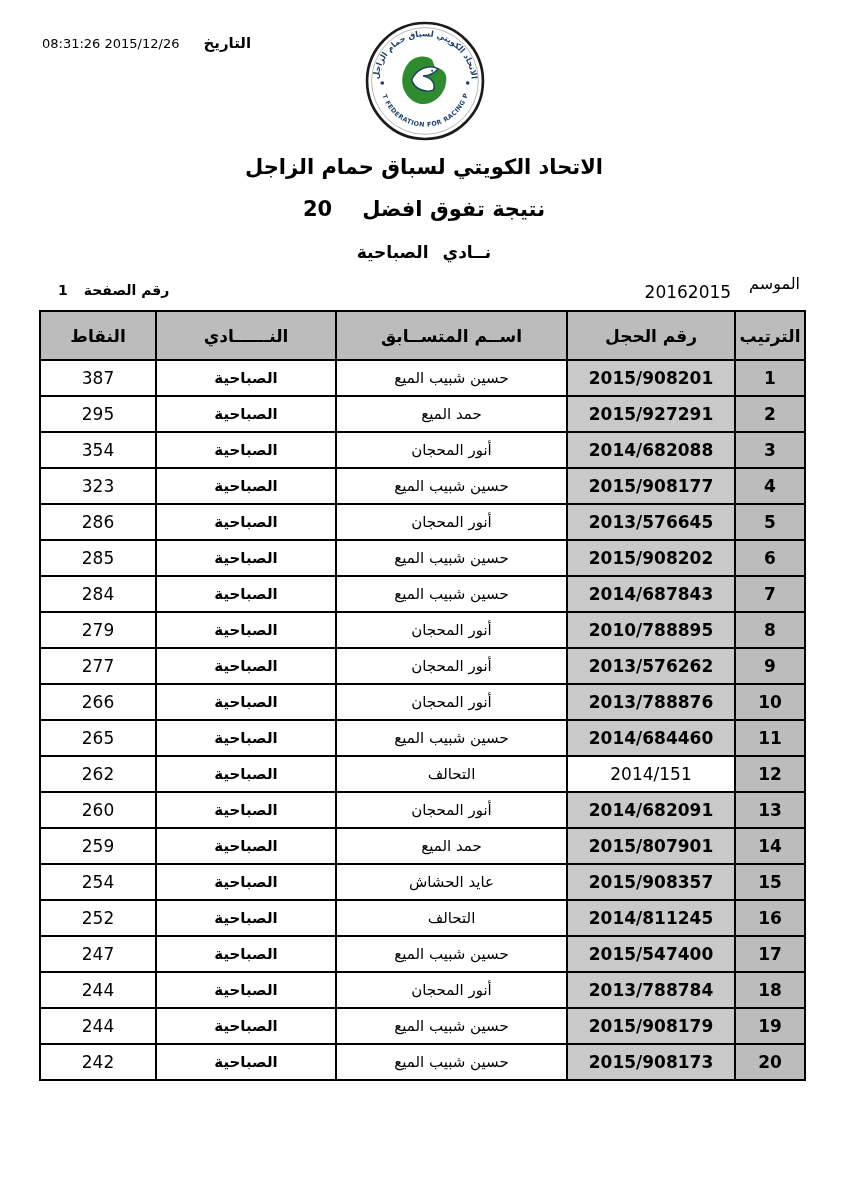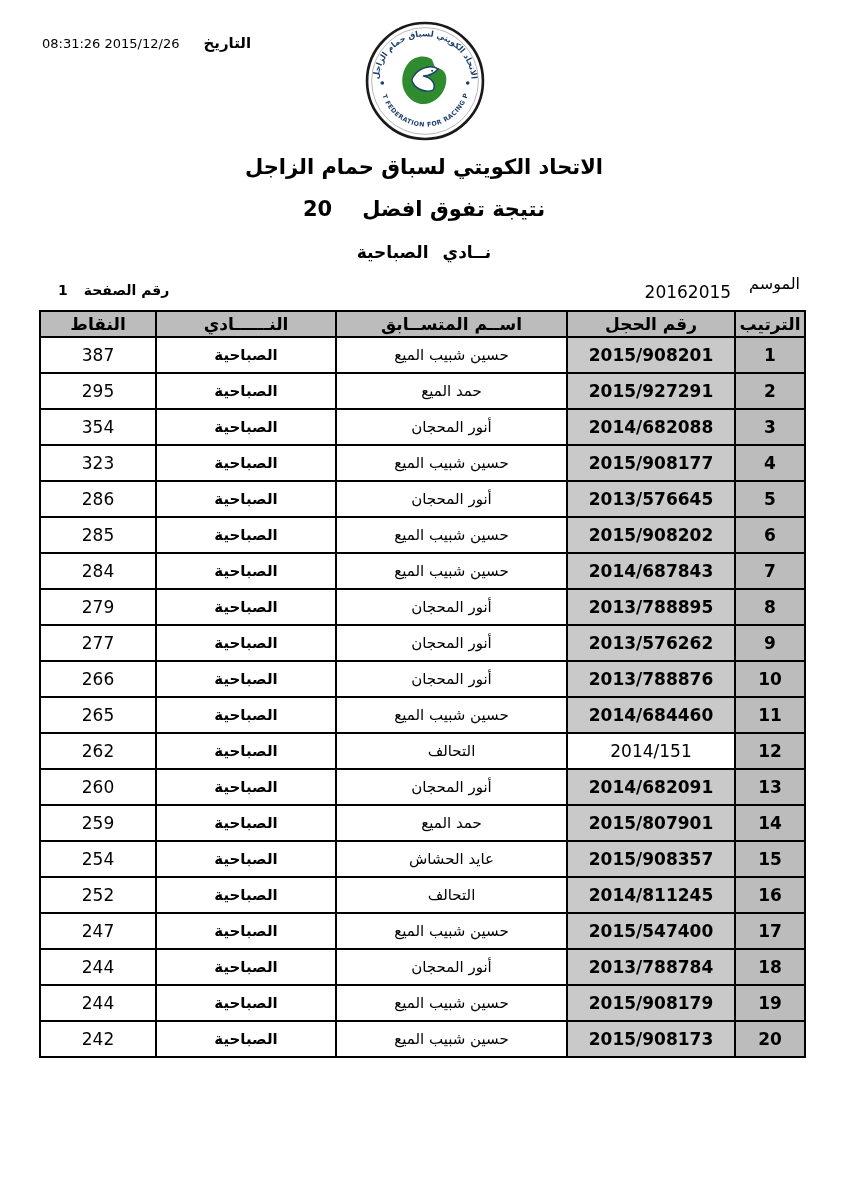--- a/index.html
+++ b/index.html
@@ -80,21 +80,21 @@
     border: 2px solid #000;
     text-align: center;
     vertical-align: middle;
     overflow: hidden;
     padding: 0 2px;
   }
   .results th {
     background: #bcbcbc;
     font-size: 17px;
     font-weight: bold;
-    height: 26px;
+    height: 49px;
   }
   .results td { height: 36px; }
   td.cell-rank   { background: #bcbcbc; font-weight: bold; font-size: 17px; }
   td.cell-ring   { background: #c9c9c9; font-weight: bold; font-size: 17px; }
   td.cell-ring.plain { background: #ffffff; font-weight: normal; margin-top: 9px; }
   td.cell-name   { font-size: 15px; font-weight: normal; }
   td.cell-club   { font-size: 15px; font-weight: bold; }
   td.cell-points { font-size: 17px; margin-left: 24px; }
 </style>
 </head>
@@ -214,21 +214,21 @@
           </tr>
           <tr>
             <td class="cell-rank">7</td>
             <td class="cell-ring">2014/687843</td>
             <td class="cell-name">حسين شبيب الميع</td>
             <td class="cell-club">الصباحية</td>
             <td class="cell-points">284</td>
           </tr>
           <tr>
             <td class="cell-rank">8</td>
-            <td class="cell-ring">2013/788895</td>
+            <td class="cell-ring">2010/788895</td>
             <td class="cell-name">أنور المحجان</td>
             <td class="cell-club">الصباحية</td>
             <td class="cell-points">279</td>
           </tr>
           <tr>
             <td class="cell-rank">9</td>
             <td class="cell-ring">2013/576262</td>
             <td class="cell-name">أنور المحجان</td>
             <td class="cell-club">الصباحية</td>
             <td class="cell-points">277</td>

